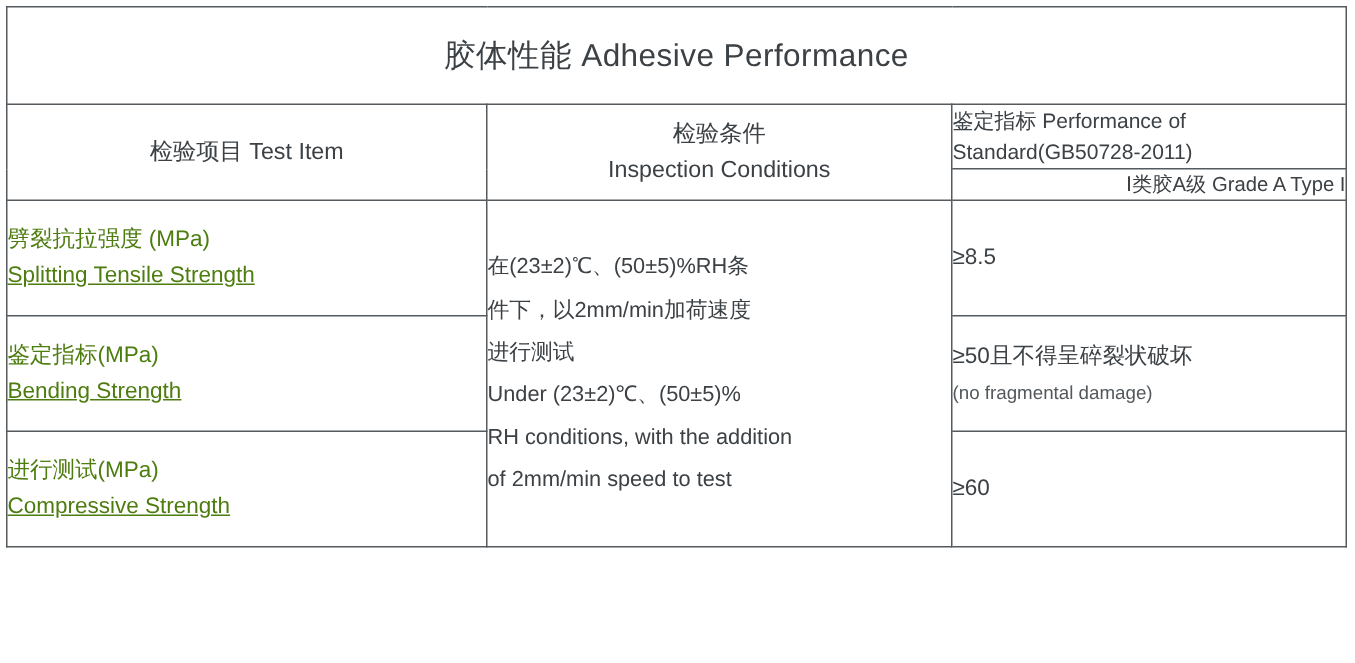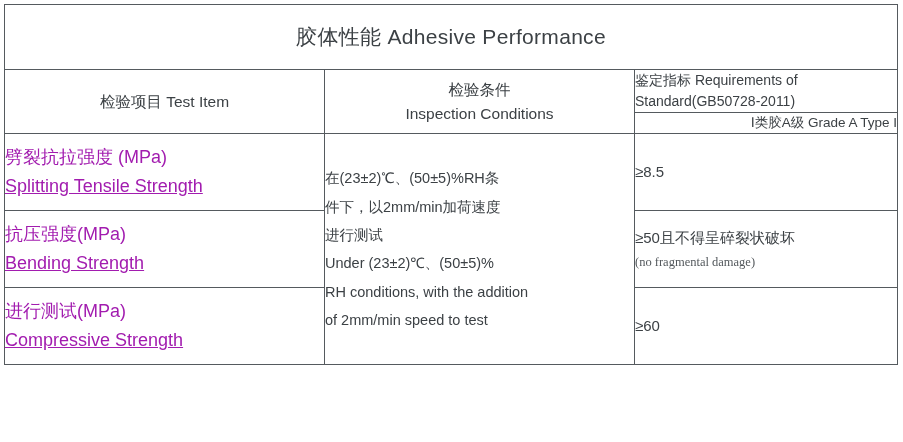--- a/index.html
+++ b/index.html
@@ -54,22 +54,22 @@
   }
   .hdr-left-small {
     text-align: right;
     font-size: 13.5px;
     color: #3c4145;
     line-height: 1.5;
     padding: 9px 14px;
   }
   .item-cell {
     padding: 10px 0 10px 44px;
-    font-size: 18px;
-    color: #a21caf;
+    font-size: 15px;
+    color: #4d7c0f;
     line-height: 1.62;
     height: 76px;
   }
   .item-cn { display: block; }
   .item-en { display: block; text-decoration: underline; }
   .cond-cell {
     padding: 14px 22px 14px 28px;
     font-size: 14.5px;
     color: #3c4145;
     line-height: 1.95;
@@ -80,21 +80,20 @@
     font-size: 15px;
     color: #3c4145;
     line-height: 1.6;
   }
   .req-main { display: block; }
   .req-sub {
     display: block;
     font-size: 12.5px;
     color: #53585c;
     margin-top: 2px;
-    font-family: Liberation Serif, serif;
   }
   .col-item { width: 320px; }
   .col-cond { width: 310px; }
   .col-req  { width: 263px; }
 </style>
 </head>
 <body>
 
 <div class="sheet">
   <table class="perf">
@@ -107,21 +106,21 @@
       <tr>
         <td class="title-cell" colspan="3">胶体性能 Adhesive Performance</td>
       </tr>
       <tr>
         <td class="hdr" rowspan="2">检验项目 Test Item</td>
         <td class="hdr" rowspan="2">
           <span>检验条件</span><br>
           <span>Inspection Conditions</span>
         </td>
         <td class="hdr-left">
-          <span>鉴定指标 Requirements of</span><br>
+          <span>鉴定指标 Performance of</span><br>
           <span>Standard(GB50728-2011)</span>
         </td>
       </tr>
       <tr>
         <td class="hdr-left-small">Ⅰ类胶A级  Grade A Type I</td>
       </tr>
 
       <tr>
         <td class="item-cell">
           <span class="item-cn">劈裂抗拉强度 (MPa)</span>
@@ -135,21 +134,21 @@
           <span class="cond-line">RH conditions, with the addition</span>
           <span class="cond-line">of 2mm/min speed to test</span>
         </td>
         <td class="req-cell">
           <span class="req-main">≥8.5</span>
         </td>
       </tr>
 
       <tr>
         <td class="item-cell">
-          <span class="item-cn">抗压强度(MPa)</span>
+          <span class="item-cn">鉴定指标(MPa)</span>
           <span class="item-en">Bending Strength</span>
         </td>
         <td class="req-cell">
           <span class="req-main">≥50且不得呈碎裂状破坏</span>
           <span class="req-sub">(no fragmental damage)</span>
         </td>
       </tr>
 
       <tr>
         <td class="item-cell">

